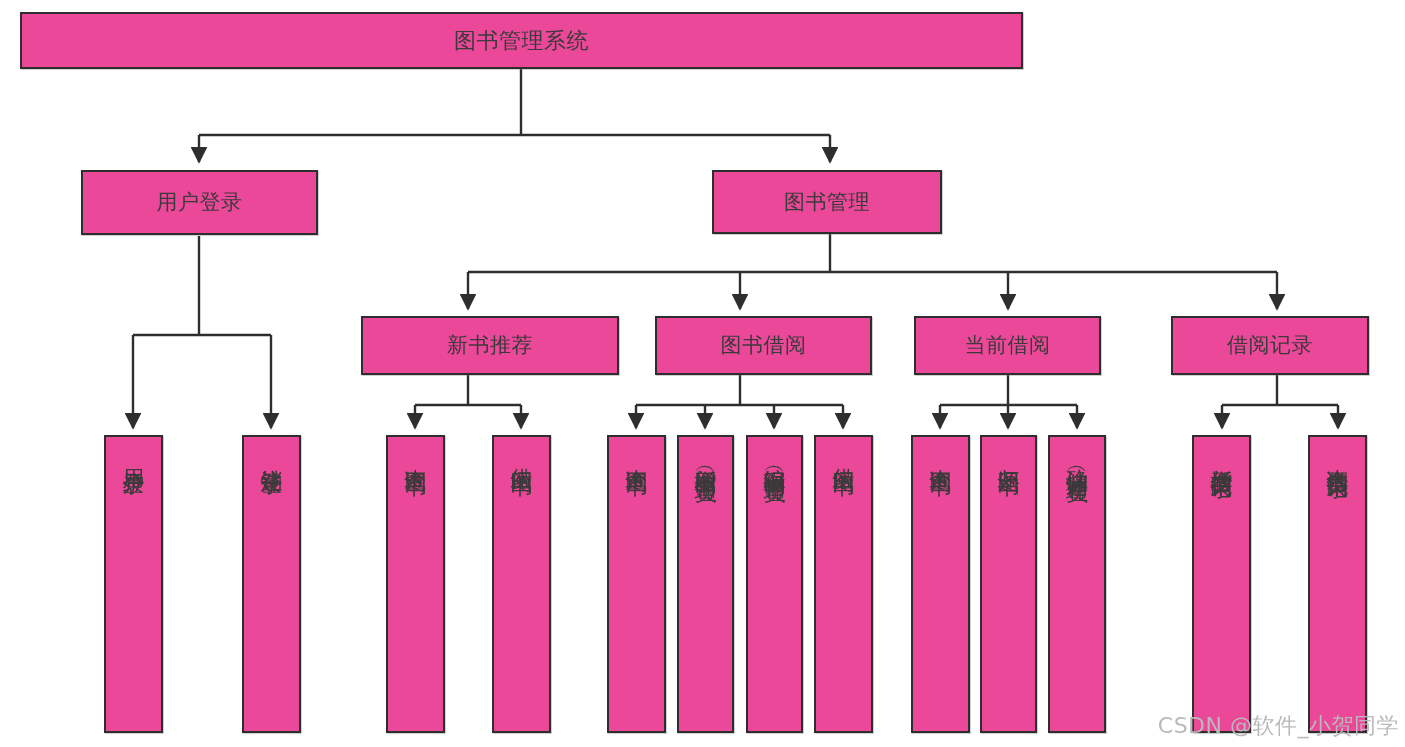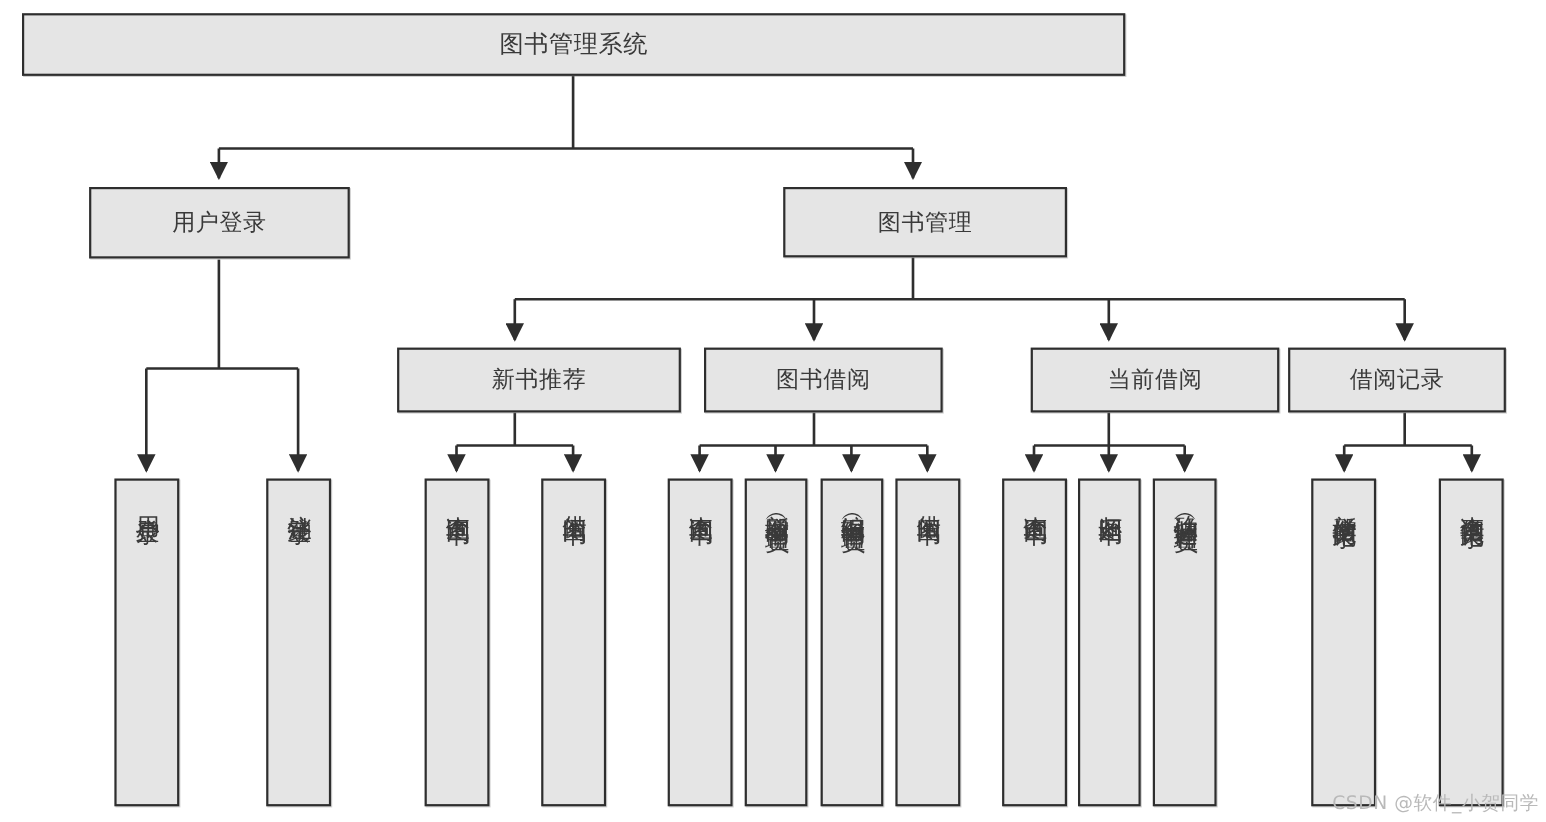--- a/index.html
+++ b/index.html
@@ -23,21 +23,21 @@
     left: 0;
     top: 0;
     width: 1405px;
     height: 747px;
     pointer-events: none;
   }
   .node {
     position: absolute;
     box-sizing: border-box;
     border: 2.2px solid #2e2e2e;
-    background: #e5e5e5;
+    background: #ec4899;
     display: flex;
     align-items: center;
     justify-content: center;
     color: #3a3a3a;
     box-shadow: 1px 1px 0 rgba(120,120,120,0.35);
   }
   .node .label {
     display: block;
     text-align: center;
     line-height: 1.25;
@@ -62,21 +62,21 @@
     font-size: 22px;
     line-height: 1.18;
     letter-spacing: 2px;
     white-space: nowrap;
     max-height: 270px;
   }
   #watermark {
     position: absolute;
     right: 6px;
     bottom: 6px;
-    font-size: 17px;
+    font-size: 22px;
     color: #b9b9b9;
     letter-spacing: 0.5px;
     white-space: nowrap;
     font-family: "DejaVu Sans", "Liberation Sans", sans-serif;
   }
 </style>
 </head>
 <body>
 
 <div id="canvas">
@@ -131,31 +131,31 @@
     </g>
   </svg>
 
   <div class="node horiz root" style="left:20px; top:12px; width:1003px; height:57px;">
     <span class="label">图书管理系统</span>
   </div>
 
   <div class="node horiz" style="left:81px; top:170px; width:237px; height:65px;">
     <span class="label">用户登录</span>
   </div>
-  <div class="node horiz" style="left:712px; top:170px; width:258px; height:64px;">
+  <div class="node horiz" style="left:712px; top:170px; width:230px; height:64px;">
     <span class="label">图书管理</span>
   </div>
 
   <div class="node horiz" style="left:361px; top:316px; width:258px; height:59px;">
     <span class="label">新书推荐</span>
   </div>
-  <div class="node horiz" style="left:640px; top:316px; width:217px; height:59px;">
+  <div class="node horiz" style="left:655px; top:316px; width:217px; height:59px;">
     <span class="label">图书借阅</span>
   </div>
-  <div class="node horiz" style="left:937px; top:316px; width:226px; height:59px;">
+  <div class="node horiz" style="left:914px; top:316px; width:187px; height:59px;">
     <span class="label">当前借阅</span>
   </div>
   <div class="node horiz" style="left:1171px; top:316px; width:198px; height:59px;">
     <span class="label">借阅记录</span>
   </div>
 
   <div class="node vert" style="left:104px; top:435px; width:59px; height:298px;">
     <span class="label">用户登录</span>
   </div>
   <div class="node vert" style="left:242px; top:435px; width:59px; height:298px;">

